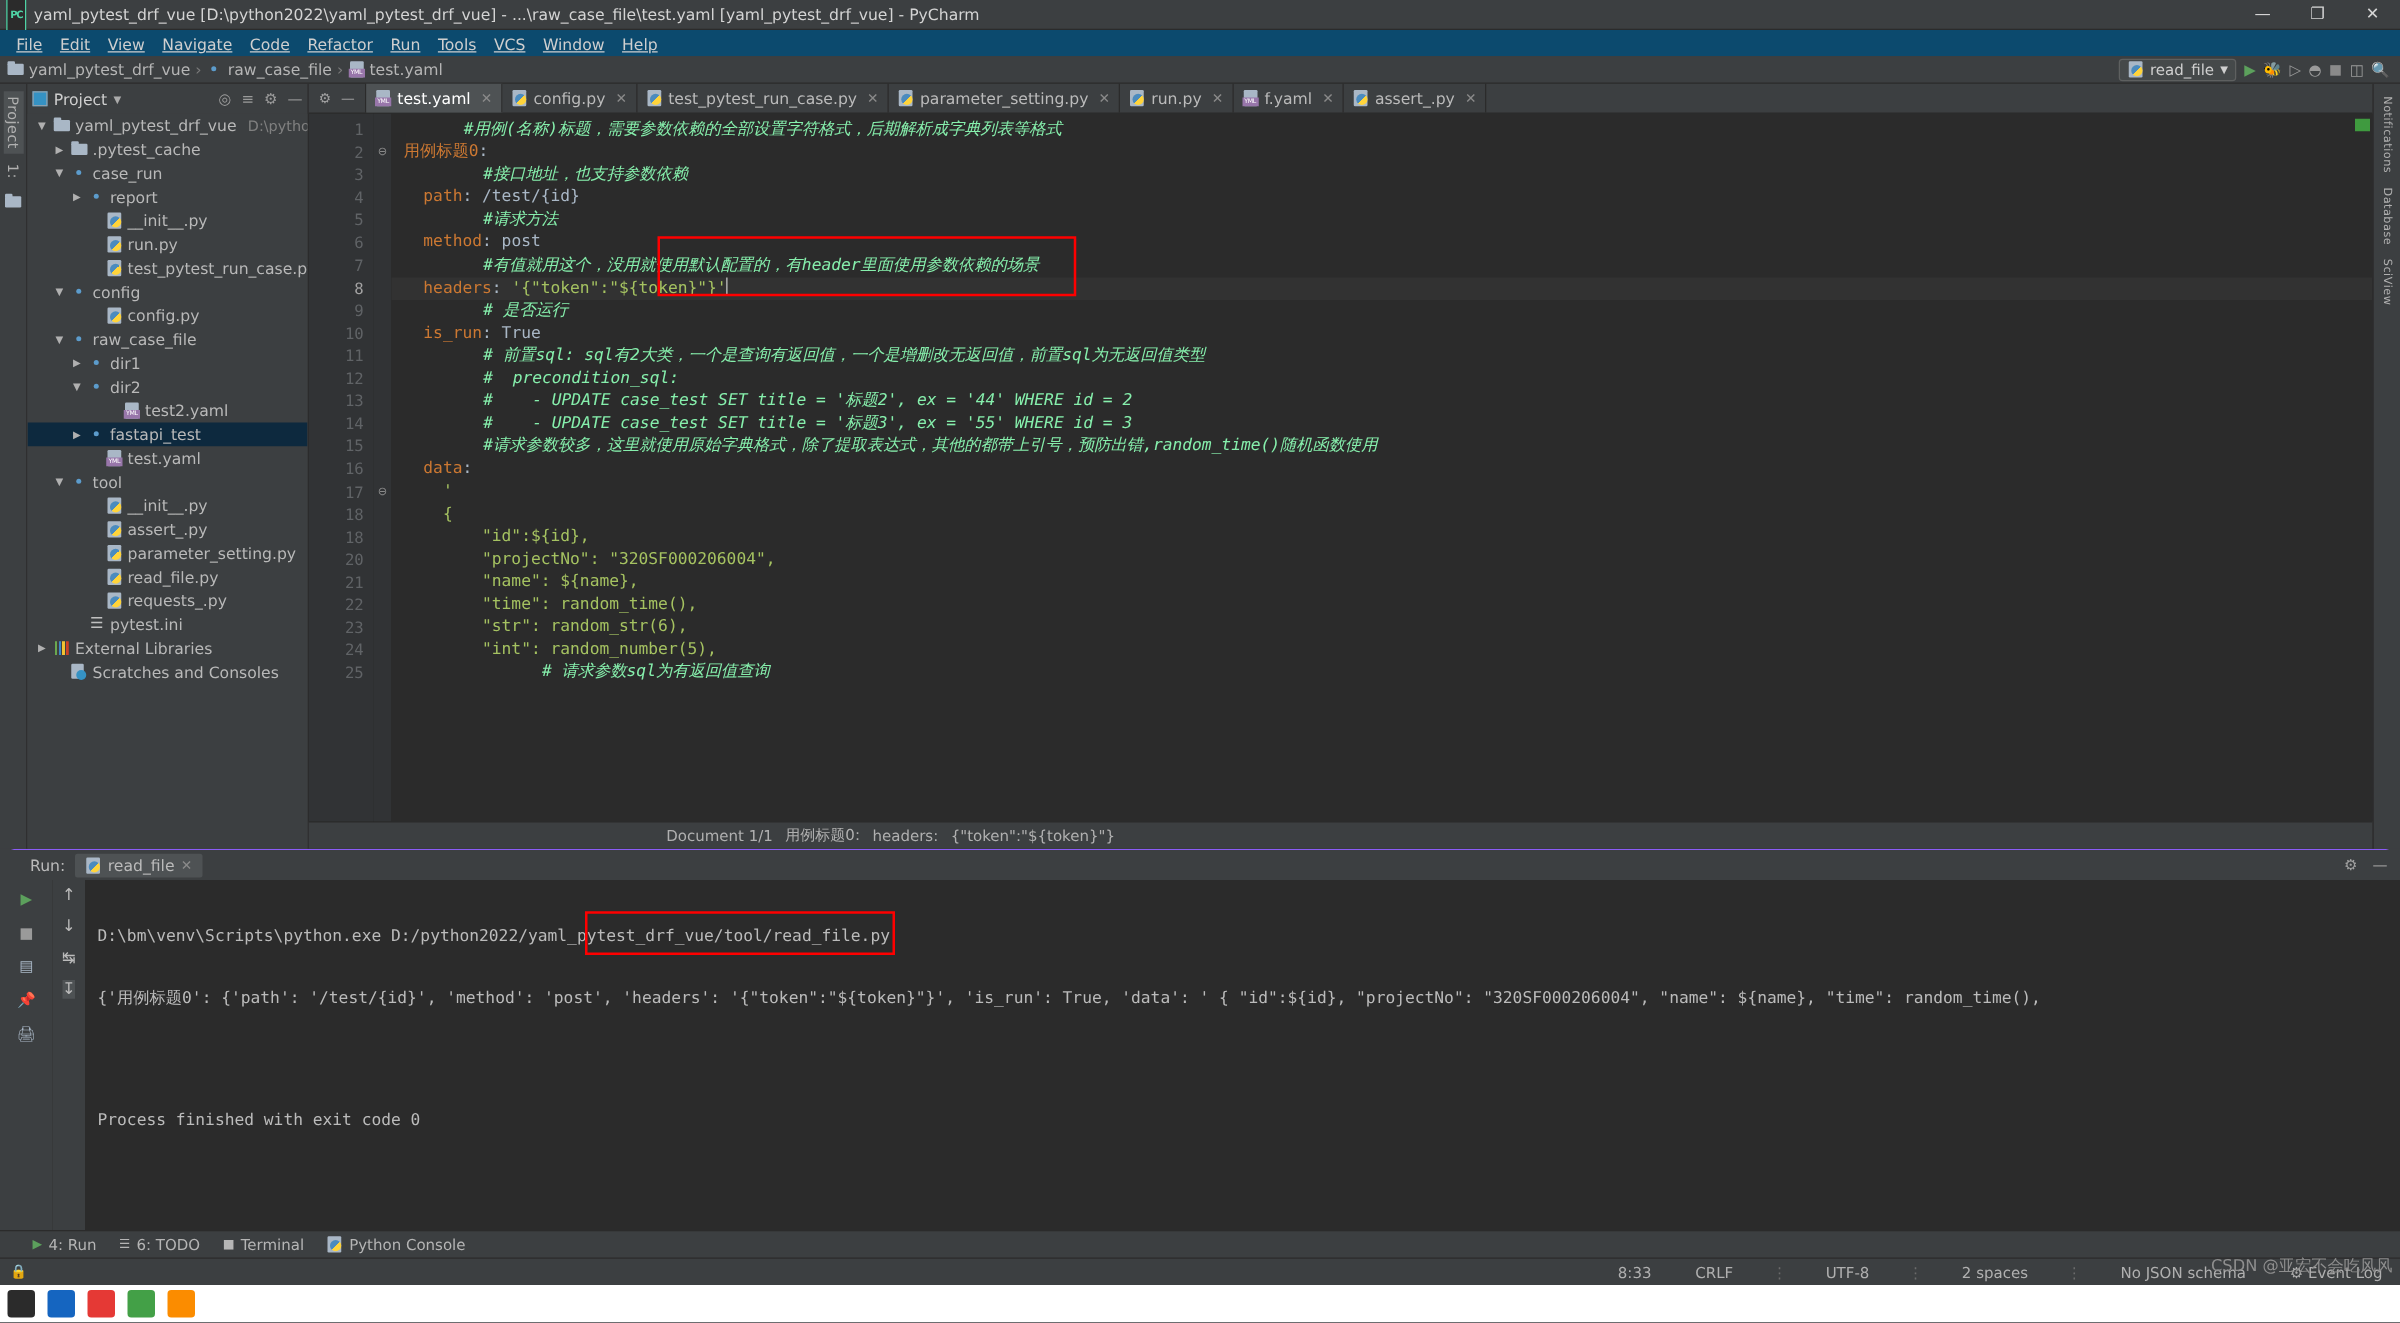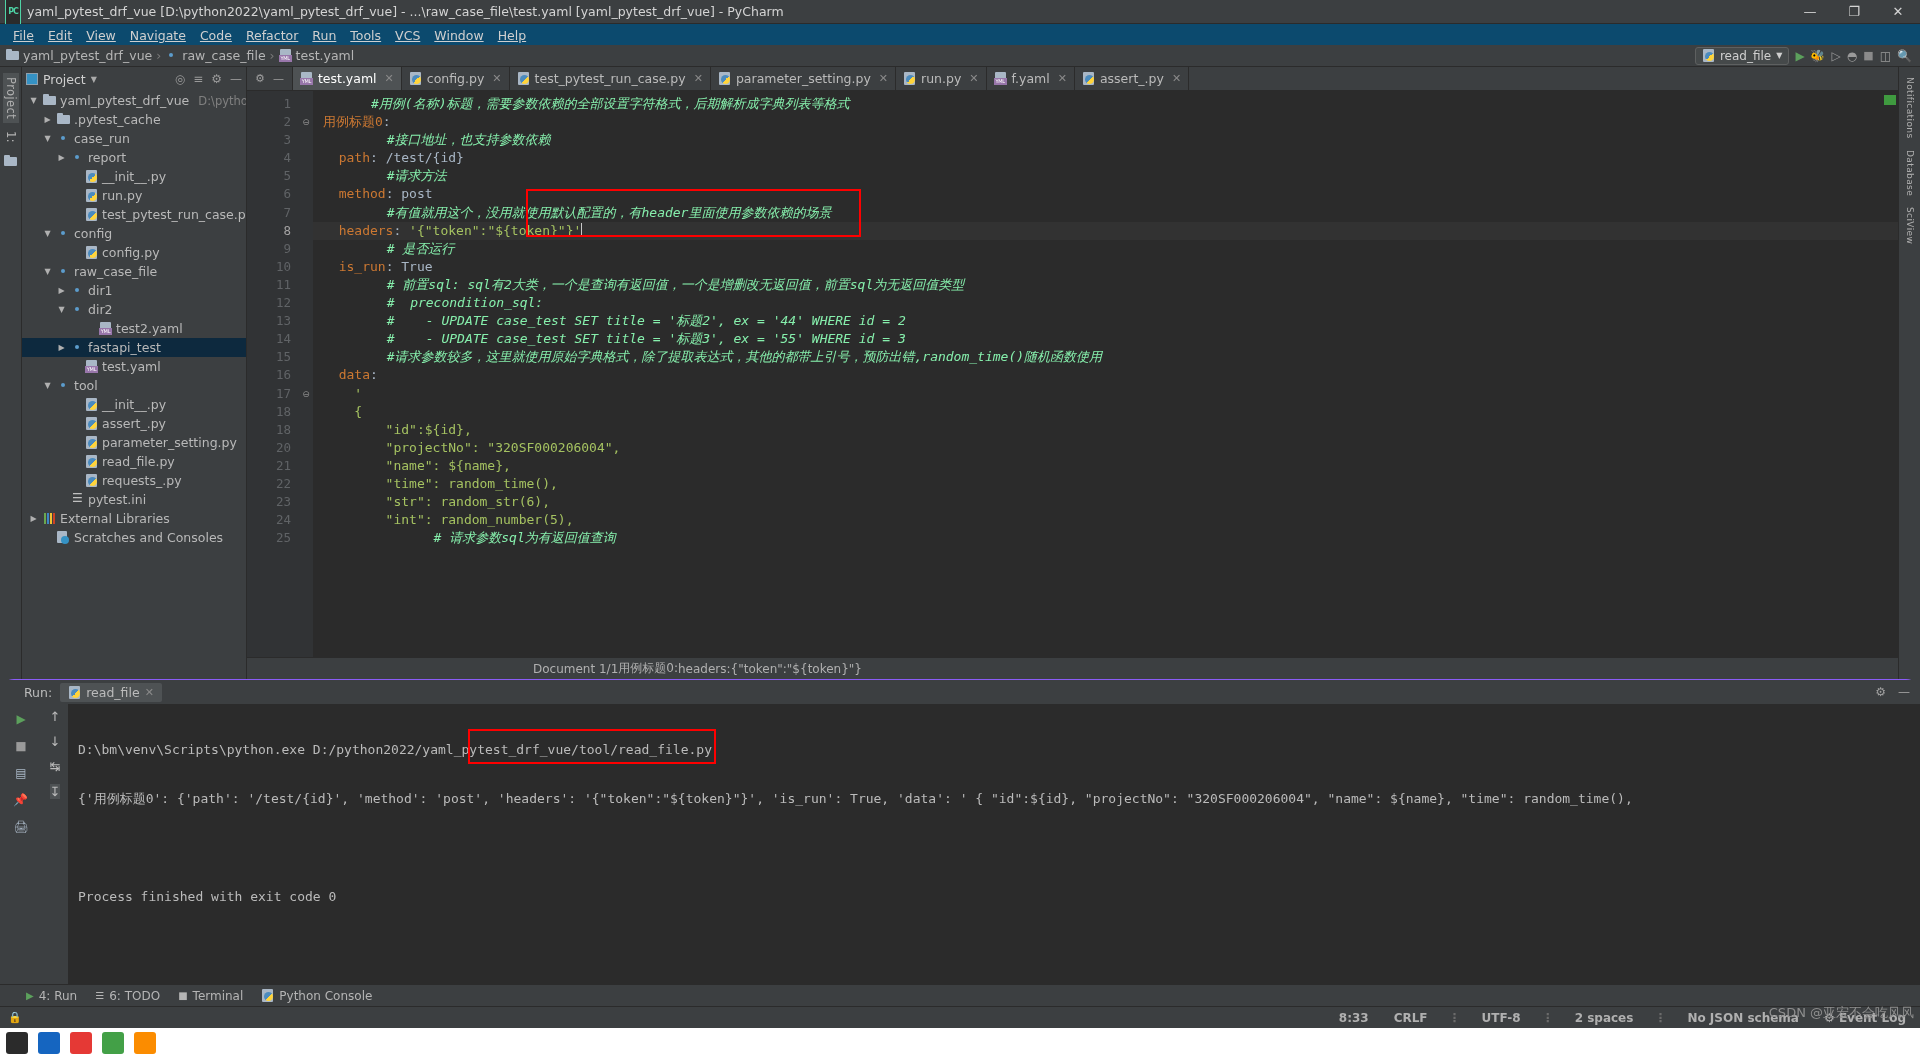--- a/index.html
+++ b/index.html
@@ -161,21 +161,21 @@
 
   .rightrail {
     width: 22px; background:#3c3f41; border-left:1px solid #2b2b2b; flex: 0 0 22px;
     display:flex; flex-direction:column; align-items:center; padding-top:6px; gap:3px;
   }
 
   .editstatus {
     height: 22px; background:#3c3f41; display:flex; align-items:center; gap:14px;
     padding-left: 286px; font-size:12px; color:#b0b0b0; flex:0 0 22px; border-top:1px solid #2b2b2b;
   }
-  .editstatus .crumbs { display:flex; align-items:center; }
+  .editstatus .crumbs { display:flex; align-items:center; gap:10px;}
 
   
   .runwrap { height: 305px; flex: 0 0 305px; background:#2b2b2b; display:flex; flex-direction:column; border-top:1px solid #8b5cf6;border-radius:14px;}
   .runhead { height: 24px; background:#3c3f41; display:flex; align-items:center; gap:8px; padding-left:24px; font-size:12.5px; flex:0 0 24px;}
   .runhead .rtab { display:flex; align-items:center; gap:5px; background:#4e5254; padding:2px 8px; border-radius:2px; }
   .runhead .rright { margin-left:auto; display:flex; gap:12px; padding-right:10px; color:#a0a0a0; font-size:12px;}
   .runbody { flex:1 1 auto; display:flex; min-height:0; }
   .runtools {
     width: 42px; flex:0 0 42px; background:#3c3f41; display:flex; flex-direction:column;
     align-items:center; padding-top:5px; gap:7px;
@@ -193,21 +193,21 @@
     height: 22px; background:#3c3f41; display:flex; align-items:center; gap:18px;
     padding-left: 26px; font-size:12px; color:#b5b5b5; flex:0 0 22px; border-top:1px solid #2b2b2b;
   }
   .bottombar .bb { display:flex; align-items:center; gap:5px; }
 
   
   .statusbar {
     height: 22px; background:#3c3f41; display:flex; align-items:center; font-size:12px;
     color:#b0b0b0; flex:0 0 22px; padding-left:8px; gap:6px; border-top:1px solid #2b2b2b;
   }
-  .statusbar .right { margin-left:auto; display:flex; align-items:flex-end; gap:17px; padding-right:10px;font-weight:bold; }
+  .statusbar .right { margin-left:auto; display:flex; align-items:flex-end; gap:27px; padding-right:10px; }
   .statusbar .sb { padding: 0 4px; }
   .sep-v { color:#6b6b6b; }
 
   
   .taskbar { height: 30px; background:#ffffff; display:flex; align-items:center; gap:10px; padding-left:6px; flex:0 0 30px; }
   .taskbar .tbi { width:22px; height:22px; border-radius:3px; }
 
   .watermark {
     position:absolute; right: 6px; bottom: 36px; font-size: 13px; color:#8e8e8e;
     font-family:"DejaVu Sans", sans-serif;

